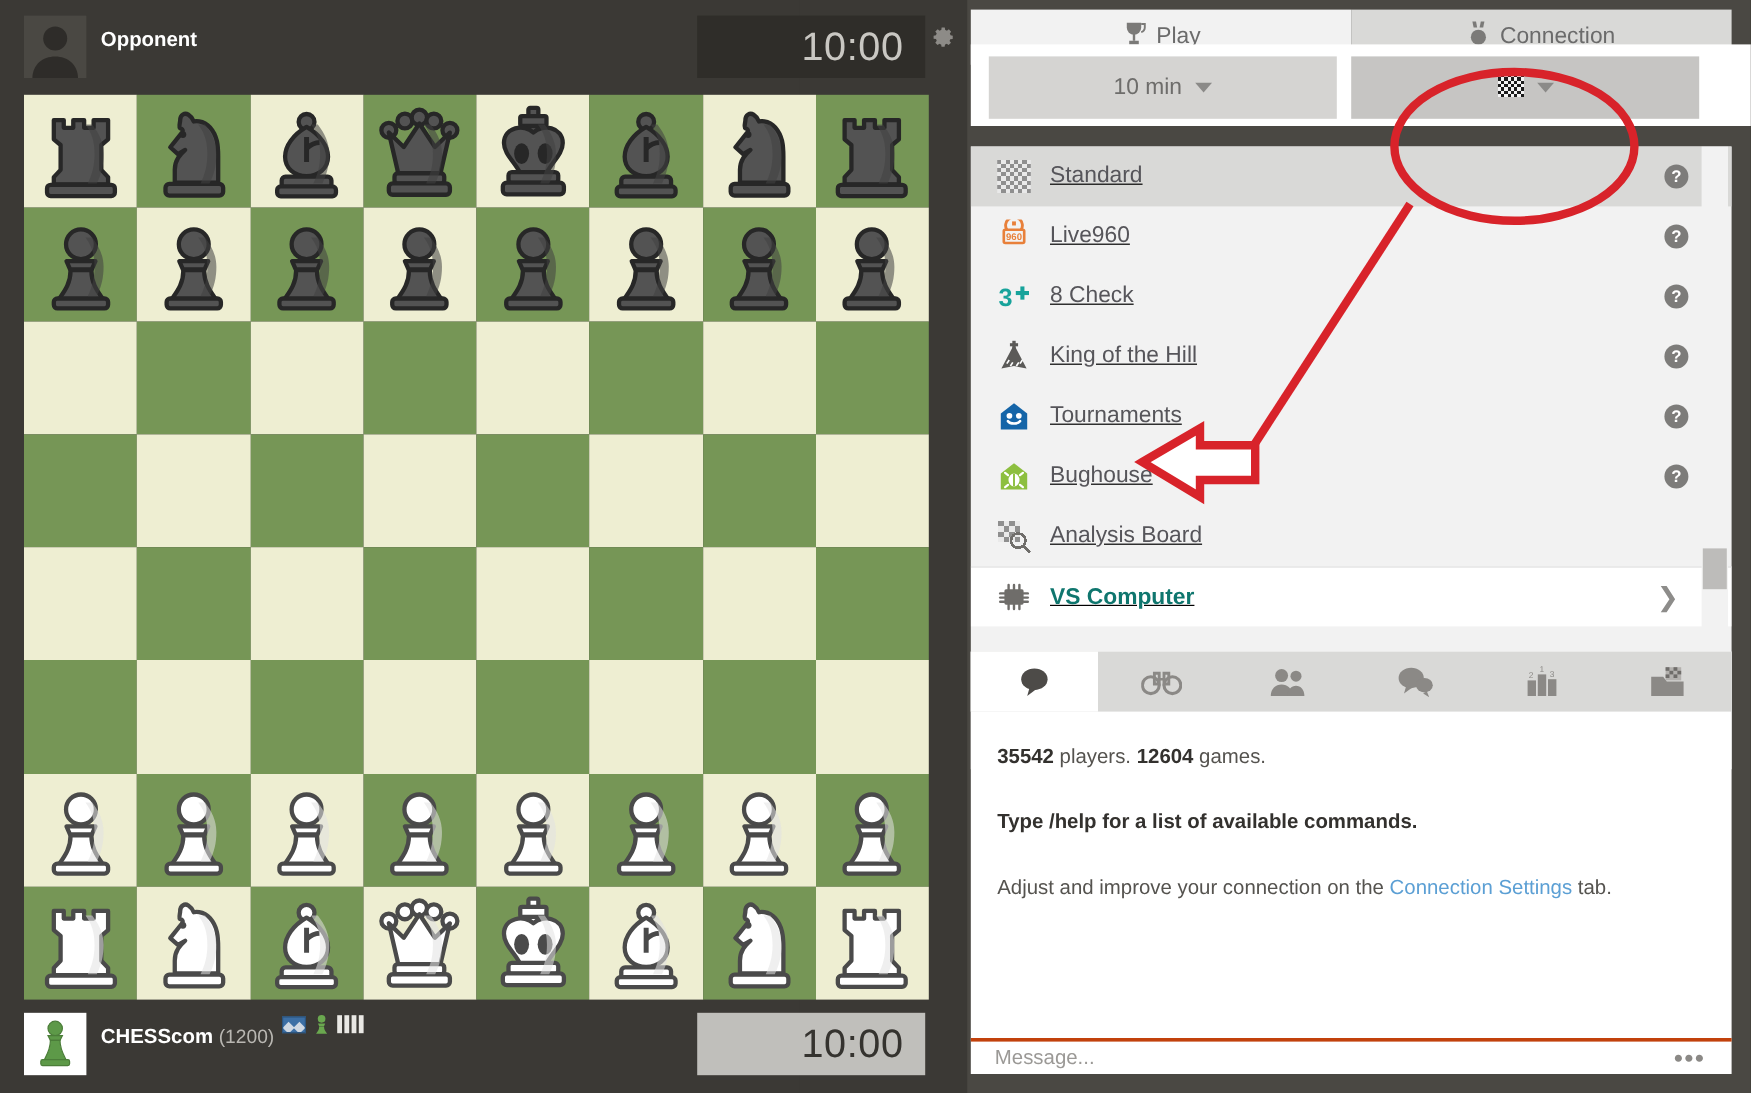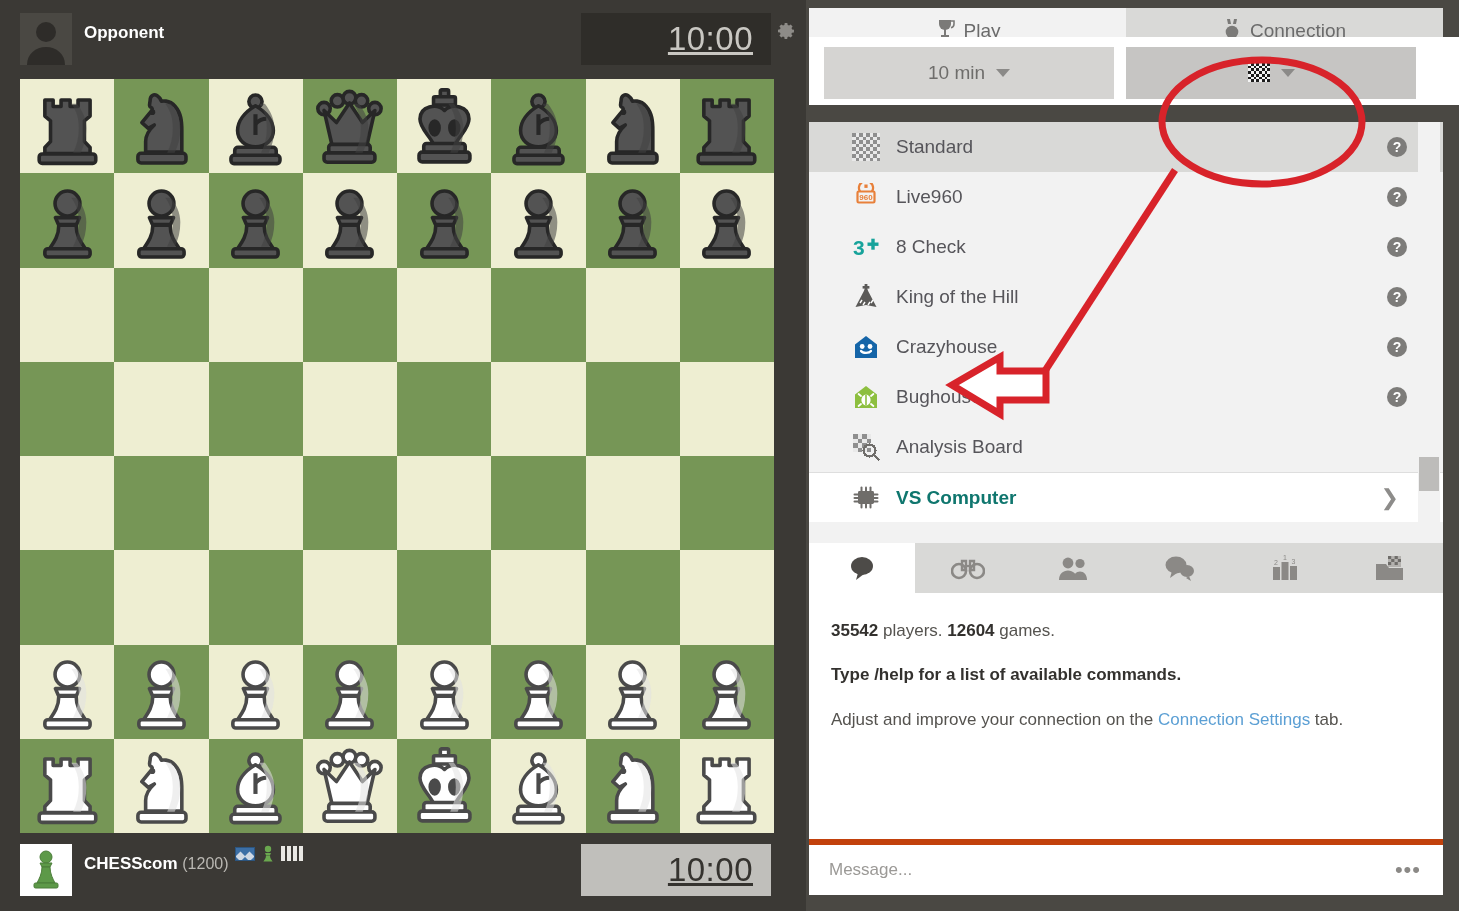--- a/index.html
+++ b/index.html
@@ -39,21 +39,21 @@
   .flag-badge:after { content:""; position:absolute; left:10px; top:5px; width:7px; height:7px; background:#cfd8e3; transform: rotate(45deg);}
   .pawn-badge svg { display:block; }
   .bars-badge { display: flex; gap: 2px; align-items: flex-end; }
   .bars-badge i { display:block; width:4px; height:15px; background:#e9e8e4; }
 
   .clock {
     position: absolute; right: 35px; top: 8px;
     width: 190px; height: 52px;
     display: flex; align-items: center; justify-content: flex-end;
     padding-right: 18px;
-    font-size: 33px; letter-spacing: 0.5px; text-decoration: underline;
+    font-size: 33px; letter-spacing: 0.5px;
   }
   #opponent-clock { background: #2f2d29; color: #c9c7c2; }
   #self-clock { background: #c0bfbb; color: #35332f; }
 
   .gear { position: absolute; right: 10px; top: 16px; width: 20px; height: 20px; cursor: pointer; }
 
   
   #board {
     position: absolute; left: 20px; top: 79px;
     width: 754px; height: 754px;
@@ -86,28 +86,28 @@
     display: flex; align-items: center; justify-content: center; gap: 11px;
     font-size: 19px; color: #6e6d6b; cursor: pointer;
   }
   #time-btn { left: 15px; width: 290px; }
   #variant-btn { left: 317px; width: 290px; background: #c6c5c3; }
   .caret { width:0; height:0; border-left:7px solid transparent; border-right:7px solid transparent; border-top:8px solid #8b8a88; }
 
   
   #variant-list {
     position: absolute; left: 3px; top: 122px; width: 634px; height: 519px;
-    background: #f2f2f2; overflow: hidden;
+    background: #f2f2f2; overflow: hidden; text-decoration: underline;
   }
   .vrow {
     position: relative; height: 50px; display: flex; align-items: center;
     padding-left: 22px; cursor: pointer;
   }
   .vrow.sel { background: #d9d9d7; }
-  .vicon { width: 28px; height: 28px; margin-right: 16px; flex: 0 0 28px; margin-left: 21px; }
+  .vicon { width: 28px; height: 28px; margin-right: 16px; flex: 0 0 28px; }
   .vlabel { font-size: 19px; color: #56555a; }
   .vrow.bold .vlabel { font-weight: bold; color: #0f766e; }
   .help {
     position: absolute; right: 36px; top: 50%; transform: translateY(-50%);
     width: 20px; height: 20px; border-radius: 50%; background: #7d7c7a;
     color: #fff; font-size: 14px; font-weight: bold;
     display: flex; align-items: center; justify-content: center;
   }
   .chev-right { position: absolute; right: 44px; top: 50%; transform: translateY(-50%); font-size: 22px; color: #8d8c8a; }
 
@@ -123,25 +123,25 @@
   #chat-panel { position: absolute; left: 3px; top: 543px; width: 634px; height: 352px; background: #ffffff; }
   #chat-tabs { display: flex; height: 50px; background: #d9d9d7; }
   .ctab { flex: 1; display: flex; align-items: center; justify-content: center; cursor: pointer; }
   .ctab.active { background: #ffffff; }
   .ctab svg { display: block; }
 
   #chat-body { padding: 25px 22px 0 22px; font-size: 17px; color: #55534f; line-height: 1.55; }
   .cbold { font-weight: bold; color: #33312e; }
   .clink { color: #5b9fd4; }
   .chat-line { margin-bottom: 5px; }
-  .chat-line.gap { margin-top: 18px; }
+  .chat-line.gap { margin-top: 28px; }
 
   #msg-bar {
-    position: absolute; left: 0; bottom: 0; width: 634px; height: 56px;
-    border-top: 6px solid #c2410c; display: flex; align-items: center;
+    position: absolute; left: 0; bottom: 0; width: 634px; height: 30px;
+    border-top: 3px solid #c2410c; display: flex; align-items: center;
   }
   #msg-input {
     flex: 1; border: none; outline: none; font-size: 17px; color: #55534f;
     padding-left: 20px; background: transparent; font-family: "Liberation Sans", sans-serif;
   }
   #msg-input::placeholder { color: #9b9996; }
   #msg-more { padding-right: 22px; font-size: 22px; color: #8b8986; letter-spacing: 1px; cursor: pointer; line-height: 10px;}
 
   
   #annot { position: absolute; left: 0; top: 0; width: 1459px; height: 911px; pointer-events: none; }
@@ -823,21 +823,21 @@
             <span class="vlabel">King of the Hill</span>
             <span class="help">?</span>
           </div>
           <div class="vrow">
             <span class="vicon"><svg viewBox="0 0 28 28">
       <path d="M14 3l11 8.5V25H3V11.5z" fill="#1565a8"></path>
       <circle cx="10.2" cy="13.5" r="2.4" fill="#ffffff"></circle>
       <circle cx="18" cy="13.5" r="2.4" fill="#ffffff"></circle>
       <path d="M9 18c1.8 2.6 8.2 2.6 10 0" fill="none" stroke="#ffffff" stroke-width="2.2" stroke-linecap="round"></path>
               </svg></span>
-            <span class="vlabel">Crazyhouse</span>
+            <span class="vlabel">Tournaments</span>
             <span class="help">?</span>
           </div>
           <div class="vrow">
             <span class="vicon"><svg viewBox="0 0 28 28">
       <path d="M14 3l11 8.5V25H3V11.5z" fill="#8dbf3f"></path>
       <ellipse cx="14" cy="17" rx="4.6" ry="5.4" fill="#ffffff"></ellipse>
       <path d="M14 11.8v10.4" stroke="#8dbf3f" stroke-width="1.6"></path>
       <path d="M9 13l-2.4-2M19 13l2.4-2M9 21l-2.4 2M19 21l2.4 2" stroke="#ffffff" stroke-width="1.8" stroke-linecap="round"></path>
               </svg></span>
             <span class="vlabel">Bughouse</span>

